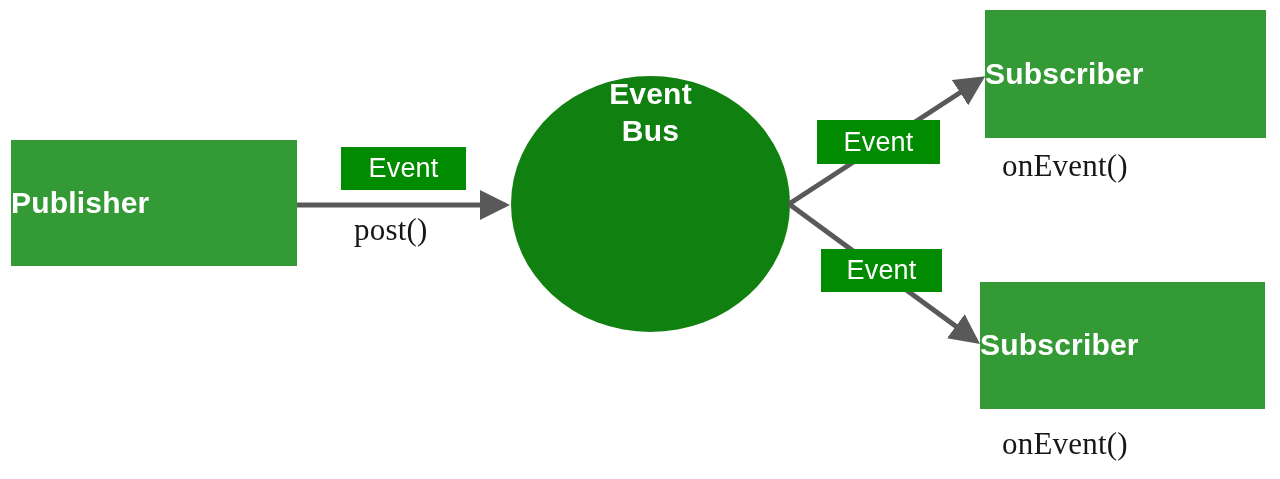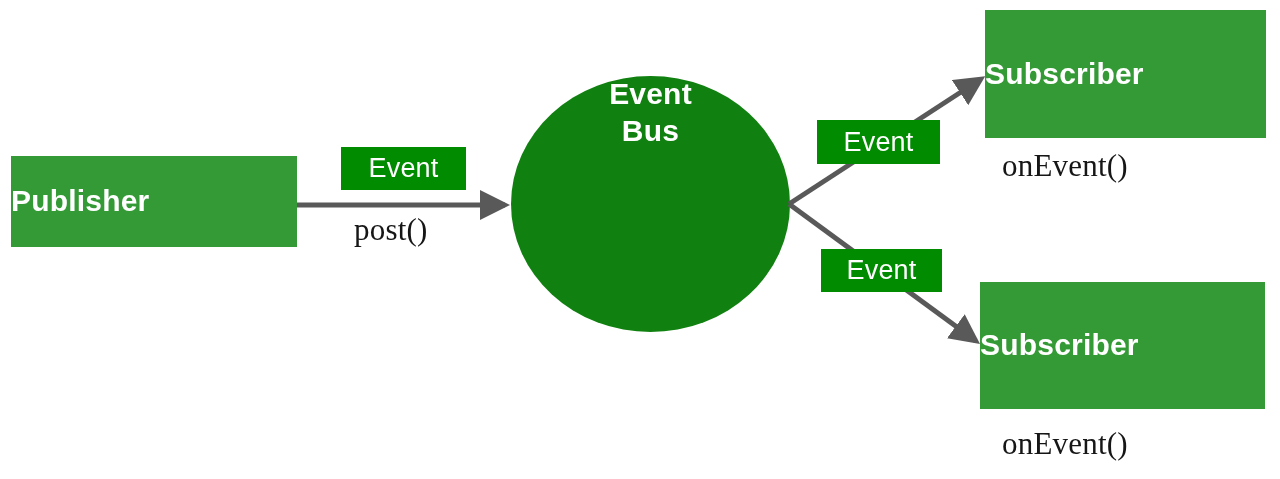--- a/index.html
+++ b/index.html
@@ -85,21 +85,21 @@
       </marker>
     </defs>
 
     <line x1="297" y1="205" x2="505" y2="205" stroke="#595959" stroke-width="5" marker-end="url(#arrowhead)"></line>
 
     <line x1="789" y1="204" x2="981" y2="79" stroke="#595959" stroke-width="5" marker-end="url(#arrowhead)"></line>
 
     <line x1="789" y1="204" x2="976" y2="341" stroke="#595959" stroke-width="5" marker-end="url(#arrowhead)"></line>
   </svg>
 
-  <div class="node rect-node" style="left:11px; top:140px; width:286px; height:91px;margin-top:16px;">
+  <div class="node rect-node" style="left:11px; top:140px; width:286px; height:126px;">
     <span>Publisher</span>
   </div>
 
   <div class="node circle-node" style="left:511px; top:76px; width:279px; height:256px;">
     <span class="line1">Event</span>
     <span class="line2">Bus</span>
   </div>
 
   <div class="node rect-node" style="left:985px; top:10px; width:281px; height:128px;">
     <span>Subscriber</span>

